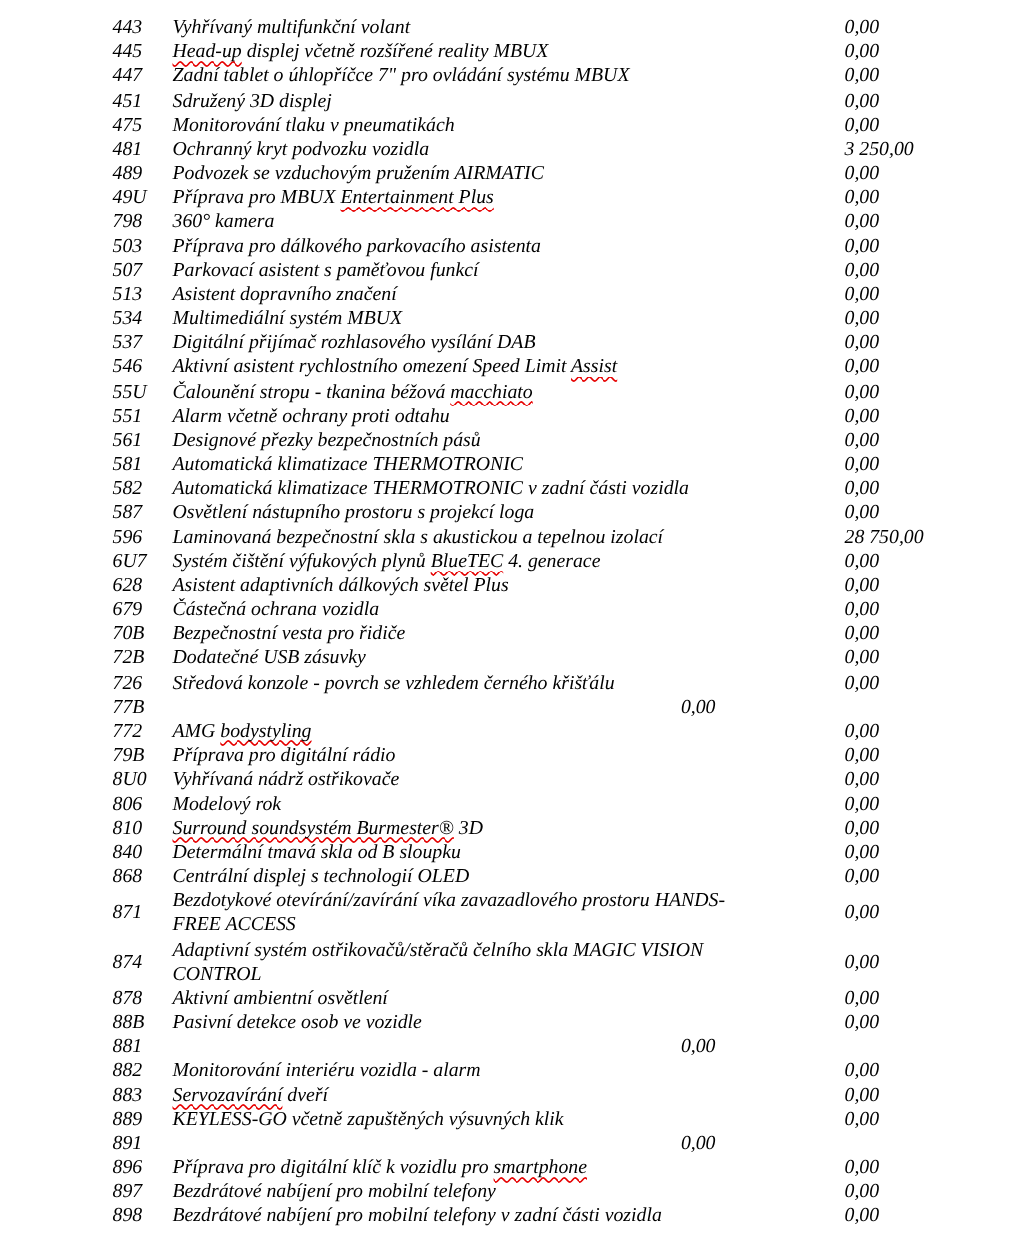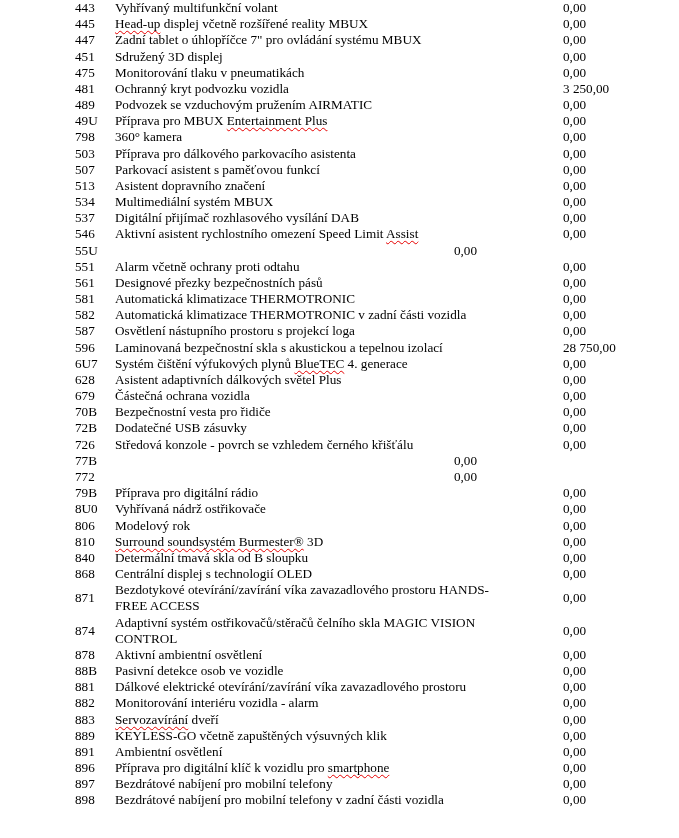--- a/index.html
+++ b/index.html
@@ -10,21 +10,23 @@
   body {
     width: 679px;
     height: 838px;
     overflow: hidden;
     font-family: "Liberation Serif", serif;
     font-size: 13.2px;
     color: #000000;
     -webkit-font-smoothing: antialiased;
   }
   .page {
+    padding-top: 10px;
     width: 553px;
+    font-style: italic;
   }
   .row {
     display: flex;
     align-items: center;
     min-height: 16.17px;
   }
   .code {
     flex: none;
     width: 40px;
     margin-left: 75px;
@@ -128,20 +130,21 @@
         <span class="desc"><span>Digitální přijímač rozhlasového vysílání DAB</span></span>
         <span class="price">0,00</span>
       </div>
       <div class="row">
         <span class="code">546</span>
         <span class="desc"><span>Aktivní asistent rychlostního omezení Speed Limit </span><span class="misspelled">Assist</span></span>
         <span class="price">0,00</span>
       </div>
       <div class="row">
         <span class="code">55U</span>
+        <span class="desc"><span>Čalounění stropu - tkanina béžová </span><span class="misspelled">macchiato</span></span>
         <span class="price">0,00</span>
       </div>
       <div class="row">
         <span class="code">551</span>
         <span class="desc"><span>Alarm včetně ochrany proti odtahu</span></span>
         <span class="price">0,00</span>
       </div>
       <div class="row">
         <span class="code">561</span>
         <span class="desc"><span>Designové přezky bezpečnostních pásů</span></span>
@@ -196,20 +199,21 @@
         <span class="code">726</span>
         <span class="desc"><span>Středová konzole - povrch se vzhledem černého křišťálu</span></span>
         <span class="price">0,00</span>
       </div>
       <div class="row">
         <span class="code">77B</span>
         <span class="price">0,00</span>
       </div>
       <div class="row">
         <span class="code">772</span>
+        <span class="desc"><span>AMG </span><span class="misspelled">bodystyling</span></span>
         <span class="price">0,00</span>
       </div>
       <div class="row">
         <span class="code">79B</span>
         <span class="desc"><span>Příprava pro digitální rádio</span></span>
         <span class="price">0,00</span>
       </div>
       <div class="row">
         <span class="code">8U0</span>
         <span class="desc"><span>Vyhřívaná nádrž ostřikovače</span></span>
@@ -252,41 +256,39 @@
         <span class="desc"><span>Aktivní ambientní osvětlení</span></span>
         <span class="price">0,00</span>
       </div>
       <div class="row">
         <span class="code">88B</span>
         <span class="desc"><span>Pasivní detekce osob ve vozidle</span></span>
         <span class="price">0,00</span>
       </div>
       <div class="row">
         <span class="code">881</span>
-        <span class="desc"><span>Dálkové elektrické otevírání/zavírání víka zavazadlového prostoru</span></span>
         <span class="price">0,00</span>
       </div>
       <div class="row">
         <span class="code">882</span>
         <span class="desc"><span>Monitorování interiéru vozidla - alarm</span></span>
         <span class="price">0,00</span>
       </div>
       <div class="row">
         <span class="code">883</span>
         <span class="desc"><span class="misspelled">Servozavírání</span><span> dveří</span></span>
         <span class="price">0,00</span>
       </div>
       <div class="row">
         <span class="code">889</span>
         <span class="desc"><span>KEYLESS-GO včetně zapuštěných výsuvných klik</span></span>
         <span class="price">0,00</span>
       </div>
       <div class="row">
         <span class="code">891</span>
-        <span class="desc"><span>Ambientní osvětlení</span></span>
         <span class="price">0,00</span>
       </div>
       <div class="row">
         <span class="code">896</span>
         <span class="desc"><span>Příprava pro digitální klíč k vozidlu pro </span><span class="misspelled">smartphone</span></span>
         <span class="price">0,00</span>
       </div>
       <div class="row">
         <span class="code">897</span>
         <span class="desc"><span>Bezdrátové nabíjení pro mobilní telefony</span></span>

